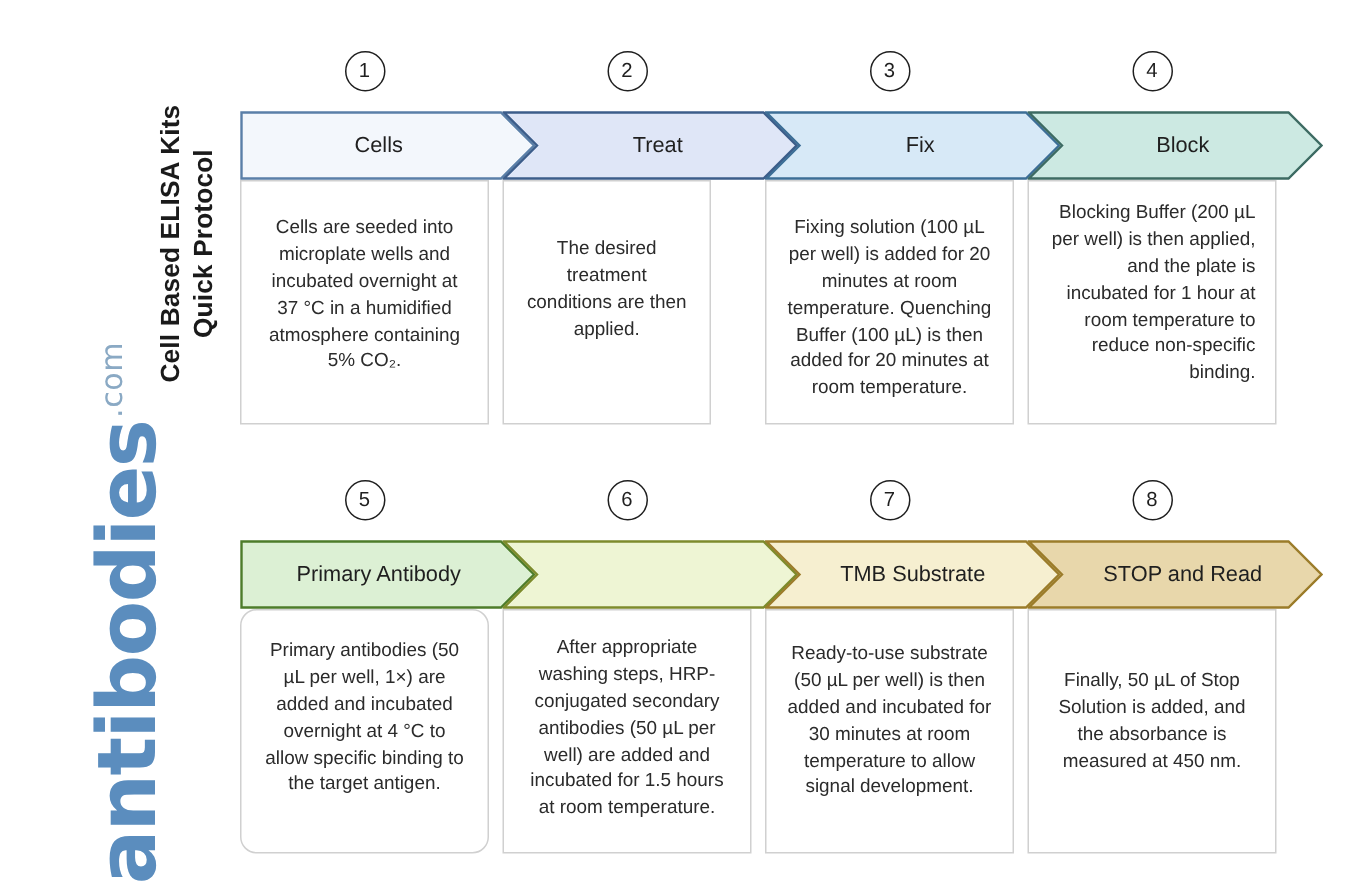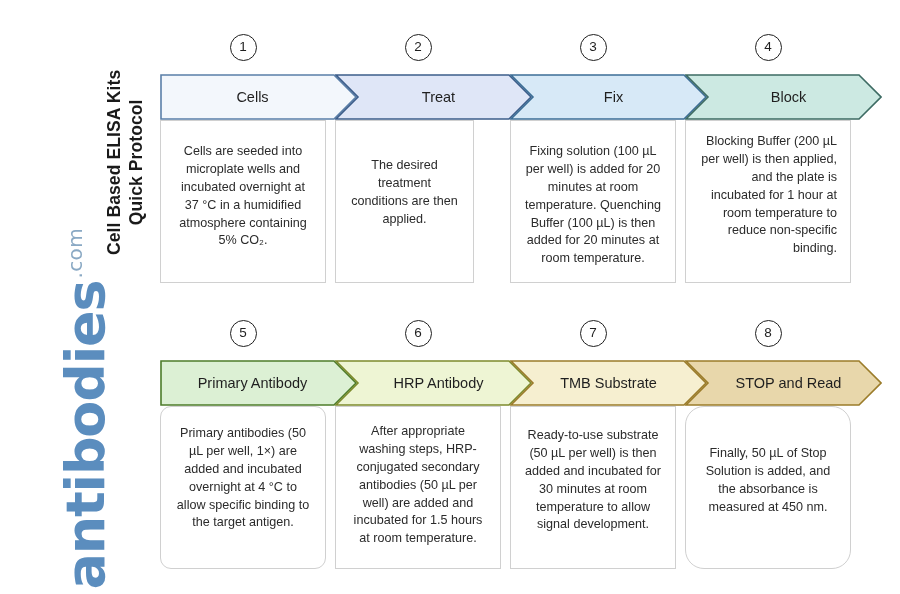--- a/index.html
+++ b/index.html
@@ -140,21 +140,21 @@
     border: 1px solid #d0d0d0;
     background: #ffffff;
     font-size: 12.6px;
     line-height: 1.42;
     color: #2b2b2b;
     text-align: center;
     padding: 22px 13px 10px 13px;
   }
   .content-cell.c2 { padding-top: 36px; }
   .content-cell.c4 { padding-top: 12px; }
-  .content-cell.r2c4 { padding-top: 38px; border-radius: 19px; }
+  .content-cell.r2c4 { padding-top: 38px; }
   .content-cell.r2c1 { padding-top: 18px; border-radius: 11px; }
   .content-cell.r2c2 { padding-top: 16px; }
   .content-cell.r2c3 { padding-top: 20px; }
 </style>
 </head>
 <body>
 
 <div id="vertical-title">
   <div class="vtitle-inner">
     <div>Cell Based ELISA Kits</div>
@@ -219,21 +219,20 @@
       <div class="chevron" style="left: 0px; width: 197px;">
         <svg class="chev-shape" viewBox="0 0 197 46" preserveAspectRatio="none">
           <path d="M 1 1 L 174 1 L 196 23 L 174 45 L 1 45 Z" fill="#dcf0d4" stroke="#4d7c2a" stroke-width="1.6" stroke-linejoin="miter"></path>
         </svg>
         <span class="chev-label" style="width: 166px; margin-left: 0px;">Primary Antibody</span>
       </div>
       <div class="chevron" style="left: 175px; width: 197px;">
         <svg class="chev-shape" viewBox="0 0 197 46" preserveAspectRatio="none">
           <path d="M 1 1 L 174 1 L 196 23 L 174 45 L 1 45 L 23 23 Z" fill="#eef5d4" stroke="#7d8b2c" stroke-width="1.6" stroke-linejoin="miter"></path>
         </svg>
-        <span class="chev-label" style="width: 166px; margin-left: 22px;">HRP Antibody</span>
       </div>
       <div class="chevron" style="left: 350px; width: 197px;">
         <svg class="chev-shape" viewBox="0 0 197 46" preserveAspectRatio="none">
           <path d="M 1 1 L 174 1 L 196 23 L 174 45 L 1 45 L 23 23 Z" fill="#f6efd0" stroke="#9b7c2a" stroke-width="1.6" stroke-linejoin="miter"></path>
         </svg>
         <span class="chev-label" style="width: 166px; margin-left: 12px;">TMB Substrate</span>
       </div>
       <div class="chevron" style="left: 525px; width: 197px;">
         <svg class="chev-shape" viewBox="0 0 197 46" preserveAspectRatio="none">
           <path d="M 1 1 L 174 1 L 196 23 L 174 45 L 1 45 L 23 23 Z" fill="#e8d7ab" stroke="#9b7c2a" stroke-width="1.6" stroke-linejoin="miter"></path>

